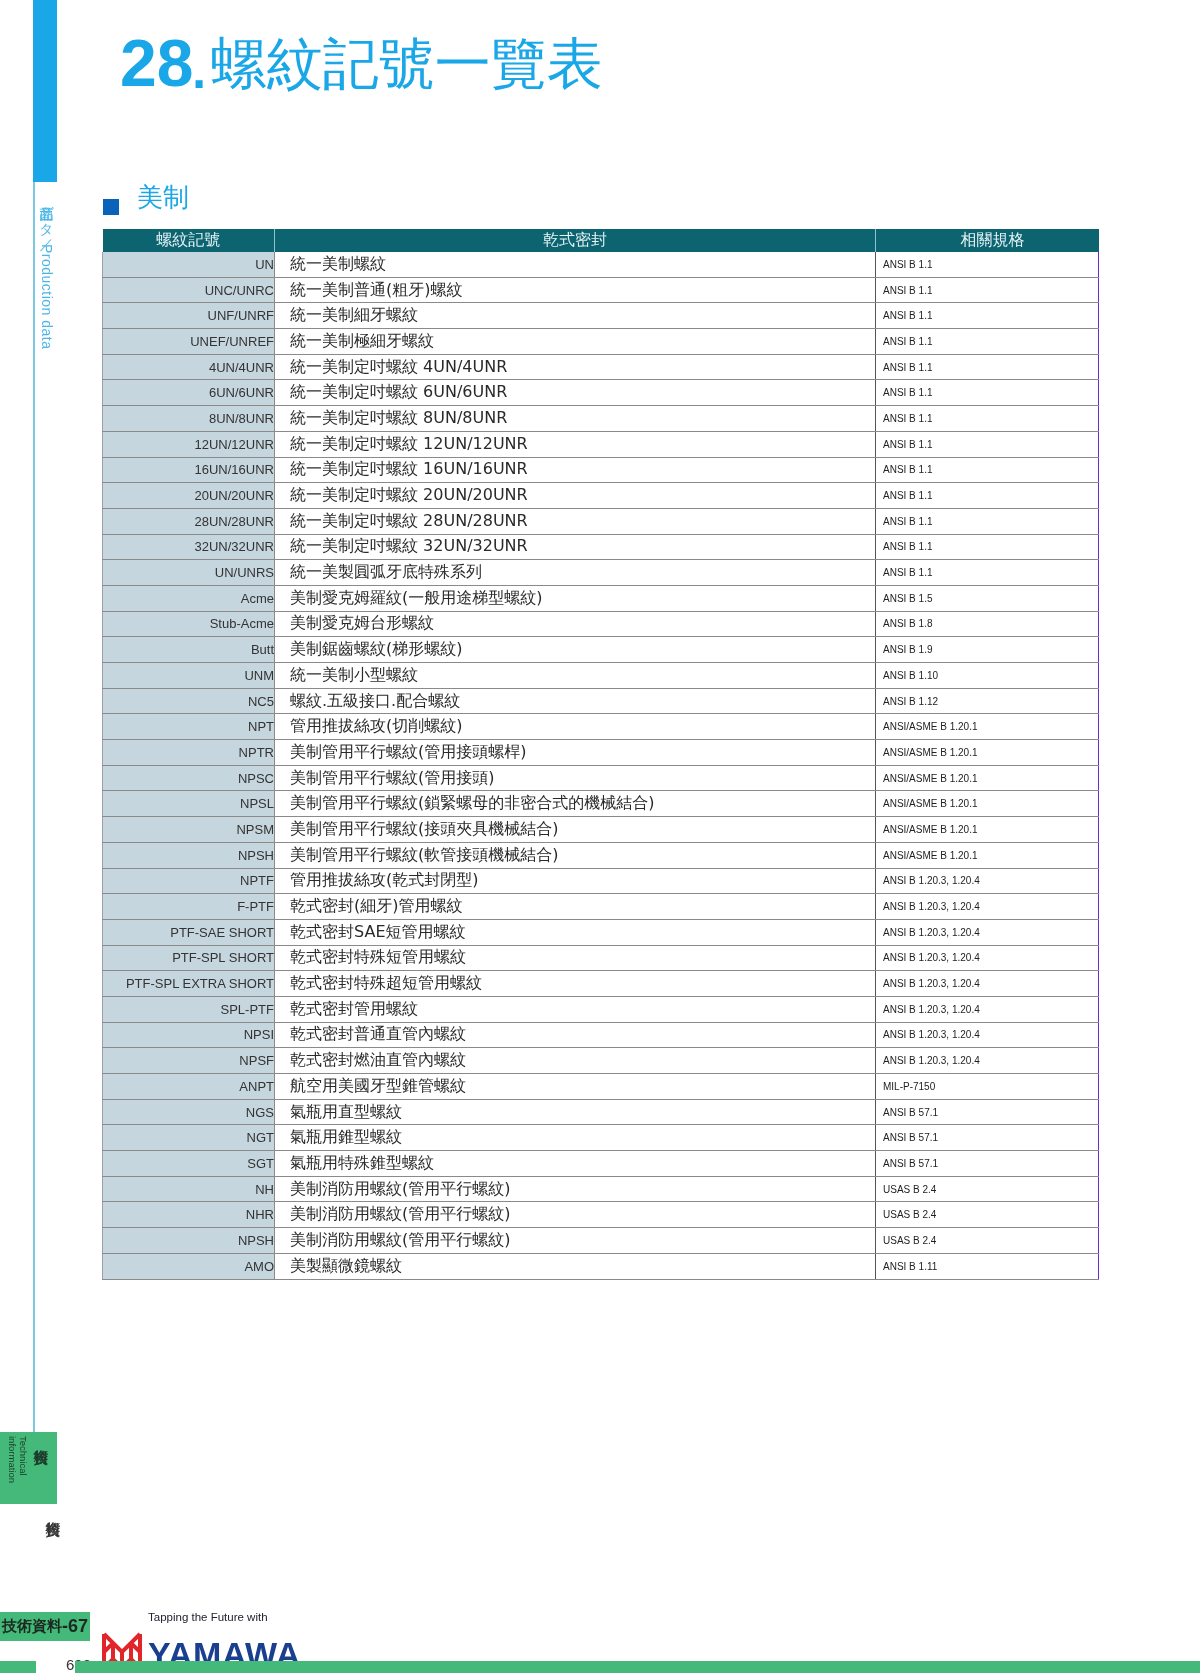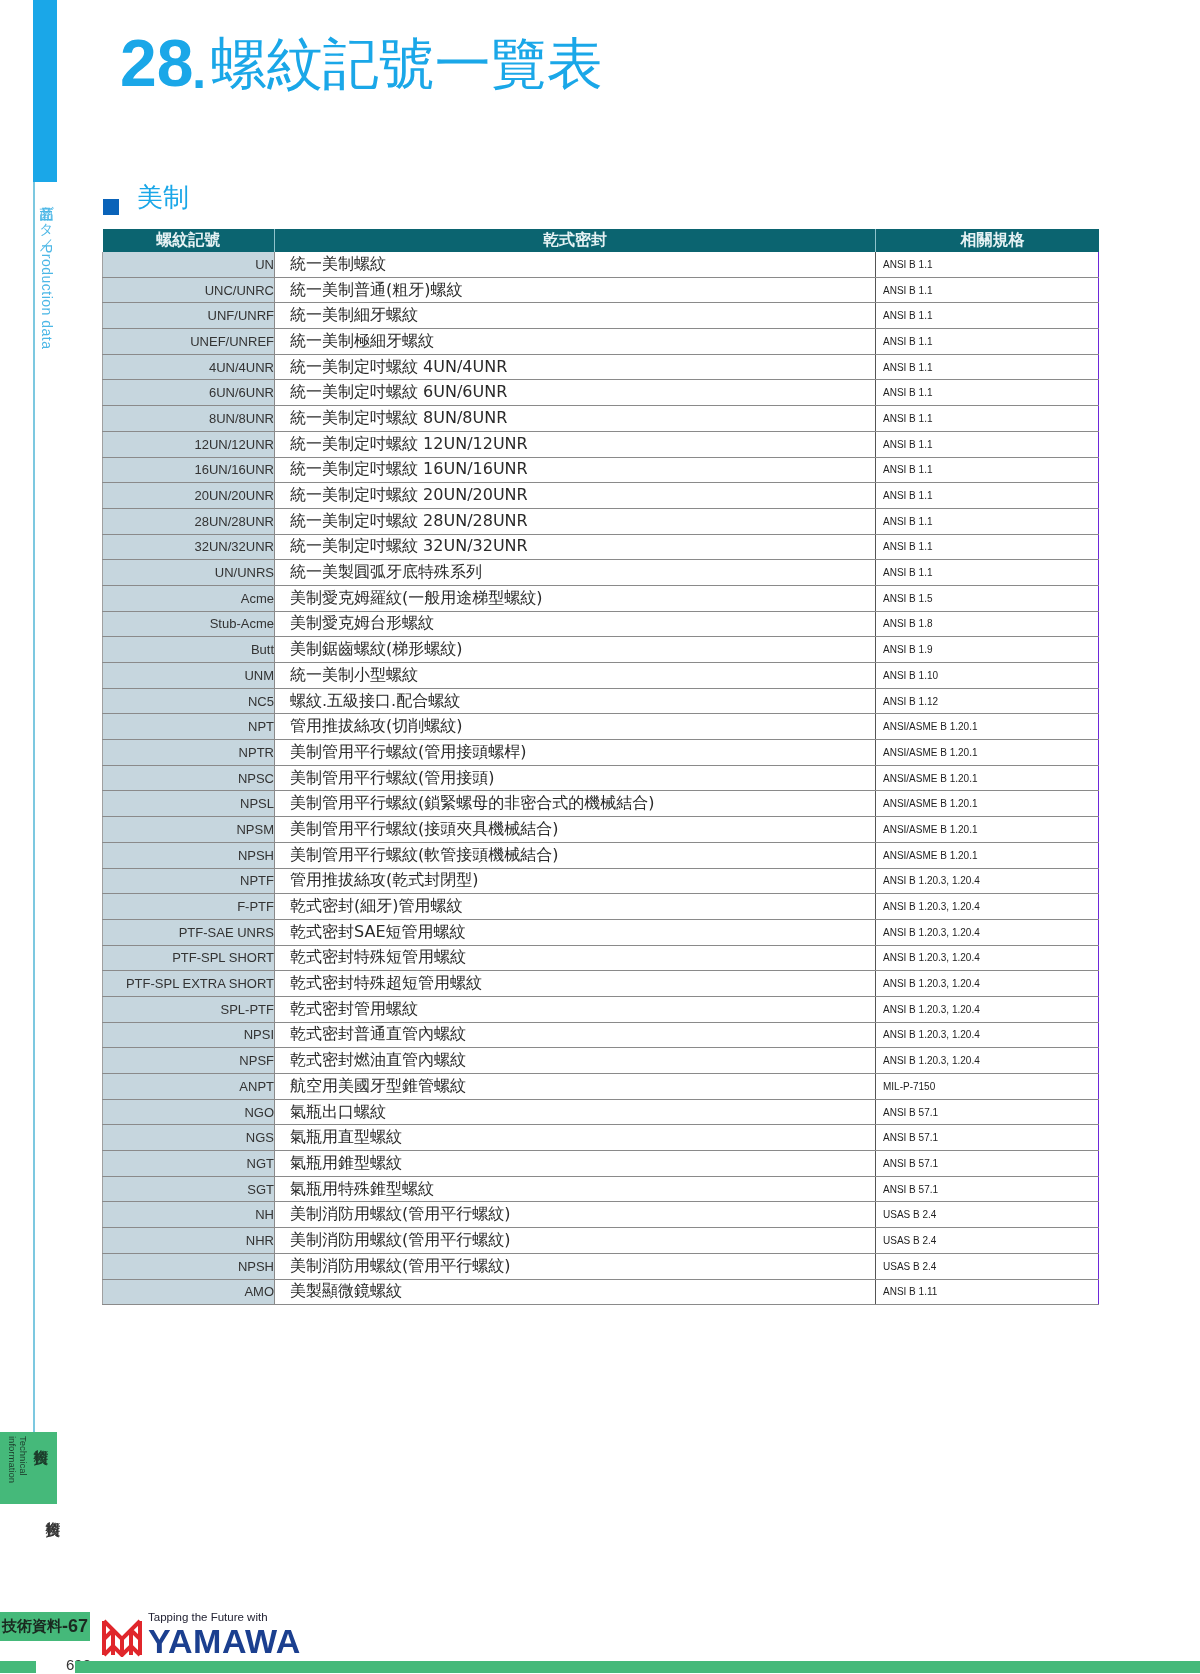--- a/index.html
+++ b/index.html
@@ -31,21 +31,21 @@
   .section-head {
     position: absolute; left: 103px; top: 180px; display: flex; align-items: flex-end;
   }
   .section-square { width: 16px; height: 16px; background: #0a63b9; margin-right: 18px; }
   .section-text { font-size: 26px; color: #1aa7e8; }
   table.thread {
     position: absolute; left: 102px; top: 229px; width: 996px;
     border-collapse: collapse; table-layout: fixed;
   }
   table.thread th {
-    background: #0b6470; color: #e6f2f4; font-weight: bold; font-size: 16px;
+    background: #0b6470; color: #e6f2f4; font-weight: normal; font-size: 16px;
     height: 23px; padding: 0; border-right: 1px solid #8fc3cc; text-align: center;
   }
   table.thread th:last-child { border-right: none; text-align: right; padding-right: 74px; }
   table.thread td {
     height: 24.7px; padding: 0; border-bottom: 1px solid #8a8a8a;
     font-size: 13.5px; color: #222; white-space: nowrap; overflow: hidden;
   }
   table.thread td.code {
     background: #c6d6de; text-align: right; font-family: "Liberation Sans", sans-serif;
     font-size: 13px; color: #333; border-right: 1px solid #8a8a8a; border-left: 1px solid #a0a0a0;
@@ -64,21 +64,21 @@
   }
   .footer-tab {
     position: absolute; left: 0; top: 1612px; width: 90px; height: 29px;
     background: #45b97a; display: flex; align-items: center; justify-content: center;
     font-size: 15px; font-weight: bold; color: #1a2a20;
   }
   .footer-tab .num { font-size: 18px; font-family: "Liberation Sans", sans-serif; }
   .logo { position: absolute; left: 102px; top: 1612px; display: flex; align-items: flex-end; }
   .logo-mark { width: 40px; height: 40px; }
   .logo-words { margin-left: 6px; display: flex; flex-direction: column; }
-  .logo-tag { font-size: 11.5px; color: #223; font-family: "Liberation Sans", sans-serif; line-height: 1; margin-bottom: 1px; }
+  .logo-tag { font-size: 11.5px; color: #223; font-family: "Liberation Sans", sans-serif; line-height: 1; margin-bottom: 14px; }
   .logo-name { font-size: 34px; color: #1b3f8f; font-weight: bold; font-family: "Liberation Sans", sans-serif; line-height: 0.95; letter-spacing: 0.5px; }
   .page-bar-left { position: absolute; left: 0; top: 1661px; width: 36px; height: 12px; background: #45b97a; }
   .page-num { position: absolute; left: 39px; top: 1657px; font-size: 15px; color: #333; font-family: "Liberation Sans", sans-serif; line-height: 1; margin-left: 27px; }
   .page-bar-right { position: absolute; left: 75px; top: 1661px; width: 1125px; height: 12px; background: #45b97a; }
 </style>
 </head>
 <body>
 
 <div class="side-bar-blue"></div>
 <div class="side-line"></div>
@@ -233,21 +233,21 @@
         <td class="code">NPTF</td>
         <td class="desc">管用推拔絲攻(乾式封閉型)</td>
         <td class="std">ANSI B 1.20.3, 1.20.4</td>
       </tr>
       <tr>
         <td class="code">F-PTF</td>
         <td class="desc">乾式密封(細牙)管用螺紋</td>
         <td class="std">ANSI B 1.20.3, 1.20.4</td>
       </tr>
       <tr>
-        <td class="code">PTF-SAE UNRS</td>
+        <td class="code">PTF-SAE SHORT</td>
         <td class="desc">乾式密封SAE短管用螺紋</td>
         <td class="std">ANSI B 1.20.3, 1.20.4</td>
       </tr>
       <tr>
         <td class="code">PTF-SPL SHORT</td>
         <td class="desc">乾式密封特殊短管用螺紋</td>
         <td class="std">ANSI B 1.20.3, 1.20.4</td>
       </tr>
       <tr>
         <td class="code">PTF-SPL EXTRA SHORT</td>
@@ -266,25 +266,20 @@
       </tr>
       <tr>
         <td class="code">NPSF</td>
         <td class="desc">乾式密封燃油直管內螺紋</td>
         <td class="std">ANSI B 1.20.3, 1.20.4</td>
       </tr>
       <tr>
         <td class="code">ANPT</td>
         <td class="desc">航空用美國牙型錐管螺紋</td>
         <td class="std">MIL-P-7150</td>
-      </tr>
-      <tr>
-        <td class="code">NGO</td>
-        <td class="desc">氣瓶出口螺紋</td>
-        <td class="std">ANSI B 57.1</td>
       </tr>
       <tr>
         <td class="code">NGS</td>
         <td class="desc">氣瓶用直型螺紋</td>
         <td class="std">ANSI B 57.1</td>
       </tr>
       <tr>
         <td class="code">NGT</td>
         <td class="desc">氣瓶用錐型螺紋</td>
         <td class="std">ANSI B 57.1</td>

